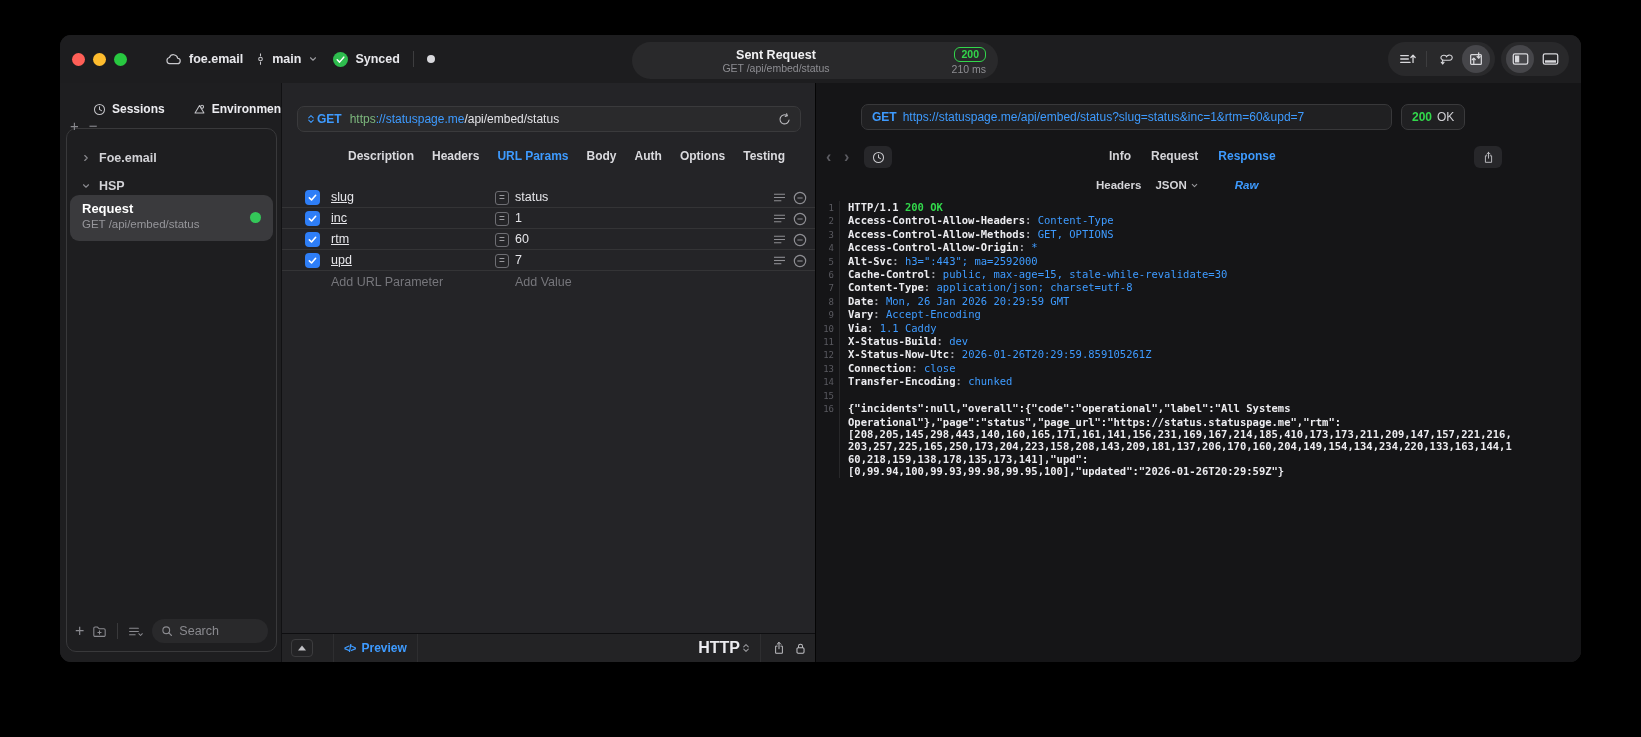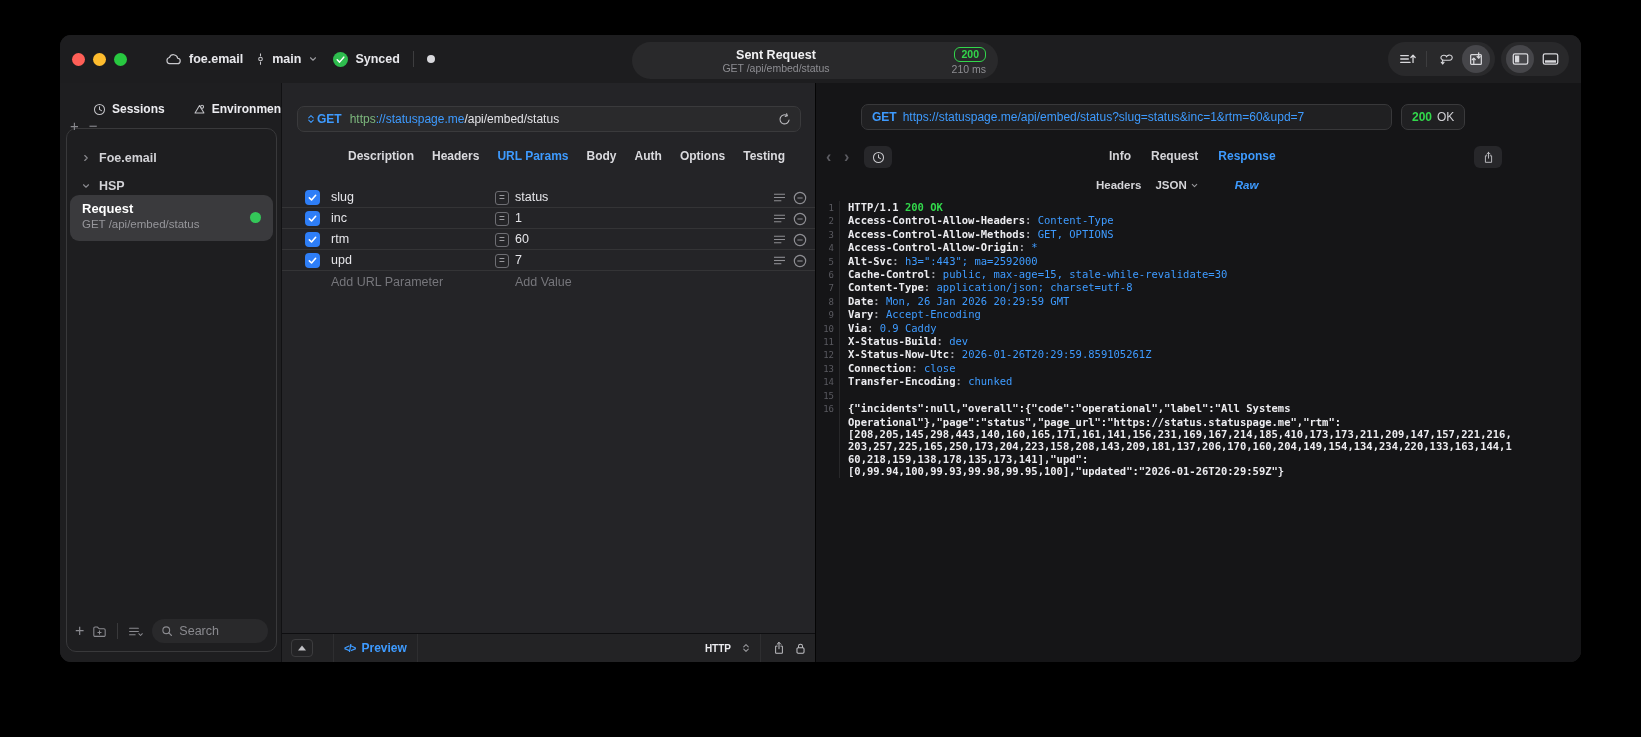--- a/index.html
+++ b/index.html
@@ -70,36 +70,36 @@
   .ed-tabs { position:absolute; left:66px; top:66px; display:flex; gap:18px; }
   .edtab { color:#dadade; font-size:12px; font-weight:bold; }
   .edtab.active { color:var(--accent); }
 
   .ptable { position:absolute; left:0; right:0; top:104px; }
   .phead { position:relative; height:17px; border-bottom:1px solid #343436; }
   .phead span { position:absolute; color:#86868b; font-size:11.5px; top:1px; }
   .ph-name { left:49px; } .ph-val { left:237px; }
   .prow { position:relative; height:21px; border-bottom:1px solid #343436; }
   .prow .cb { position:absolute; left:23px; top:3px; width:15px; height:15px; border-radius:4px; background:var(--checkbox); display:flex; align-items:center; justify-content:center; }
-  .prow .pname { position:absolute; left:49px; top:3px; color:#e6e6ea; font-size:12.5px; }
+  .prow .pname { position:absolute; left:49px; top:3px; color:#e6e6ea; font-size:12.5px;text-decoration:underline; }
   .prow .eq { position:absolute; left:213px; top:3.5px; width:14px; height:14px; border:1px solid #6e6e73; border-radius:3px; color:#9a9a9e; font-size:10px; display:flex; align-items:center; justify-content:center; }
   .prow .pval { position:absolute; left:233px; top:3px; color:#e6e6ea; font-size:12.5px; }
   .prow .ham { position:absolute; right:29px; top:5px; color:#8e8e93; display:flex; }
   .prow .mc { position:absolute; right:8px; top:3.5px; color:#8e8e93; display:flex; }
   .addrow { position:relative; height:21px; }
   .addrow span { position:absolute; top:4px; color:#76767b; font-size:12.5px; }
   .ar-name { left:49px; } .ar-val { left:233px; }
 
   .ed-footer { position:absolute; left:0; right:0; bottom:0; height:29px; background:#232325; border-top:1px solid #0e0e10; display:flex; align-items:center; padding:0 9px; }
   .tri-btn { width:22px; height:18px; border:1px solid #3c3c3e; border-radius:4px; display:flex; align-items:center; justify-content:center; color:#c2c2c6; margin-right:10px; }
   .vsep { width:1px; height:29px; background:#2e2e30; margin:0 10px; }
   .preview { display:flex; align-items:center; gap:6px; color:var(--accent); font-size:12px; font-weight:bold; }
   .code-glyph { font-size:10px; font-weight:bold; letter-spacing:-1px; }
   .ef-spacer { flex:1; }
-  .http-sel { display:flex; align-items:center; gap:11px; color:#ececf0; font-size:10px; font-weight:bold; }
+  .http-sel { display:flex; align-items:center; gap:2px; color:#ececf0; font-size:16px; font-weight:bold; }
   .http-sel .icon { color:#9a9a9e; display:flex; }
   .ef-icon { color:#c2c2c6; display:flex; margin-left:10px; }
 
   
   .resp-url { position:absolute; left:45px; top:21px; width:531px; height:26px; background:#202022; border:1px solid #38383a; border-radius:7px; display:flex; align-items:center; padding:0 10px; font-size:12px; color:var(--accent); white-space:nowrap; overflow:hidden; }
   .resp-url .m { font-weight:bold; margin-right:6px; }
   .resp-status { position:absolute; left:585px; top:21px; height:26px; border:1px solid #3a3a3c; border-radius:7px; background:#202022; display:flex; align-items:center; padding:0 10px; gap:5px; font-size:12px; }
   .resp-status .sc { color:var(--green); font-weight:bold; }
   .resp-status .st { color:#cfcfd3; }
   .nav-chev { position:absolute; top:64px; color:#5c5c62; font-size:16px; font-weight:bold; line-height:20px; }
@@ -555,21 +555,21 @@
           <div class="cl">
             <span class="ln">8</span>
             <span class="ct"><span class="k">Date</span><span class="p">: </span><span class="v">Mon, 26 Jan 2026 20:29:59 GMT</span></span>
           </div>
           <div class="cl">
             <span class="ln">9</span>
             <span class="ct"><span class="k">Vary</span><span class="p">: </span><span class="v">Accept-Encoding</span></span>
           </div>
           <div class="cl">
             <span class="ln">10</span>
-            <span class="ct"><span class="k">Via</span><span class="p">: </span><span class="v">0.9 Caddy</span></span>
+            <span class="ct"><span class="k">Via</span><span class="p">: </span><span class="v">1.1 Caddy</span></span>
           </div>
           <div class="cl">
             <span class="ln">11</span>
             <span class="ct"><span class="k">X-Status-Build</span><span class="p">: </span><span class="v">dev</span></span>
           </div>
           <div class="cl">
             <span class="ln">12</span>
             <span class="ct"><span class="k">X-Status-Now-Utc</span><span class="p">: </span><span class="v">2026-01-26T20:29:59.859105261Z</span></span>
           </div>
           <div class="cl">

